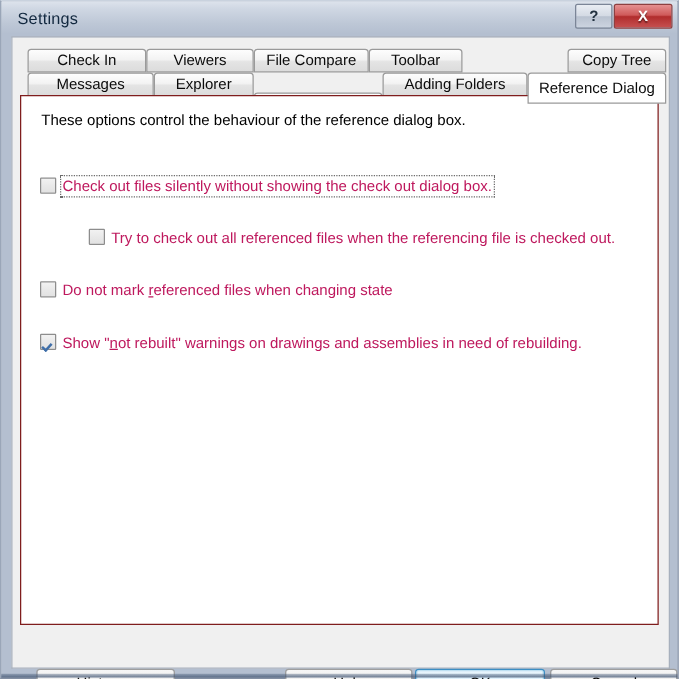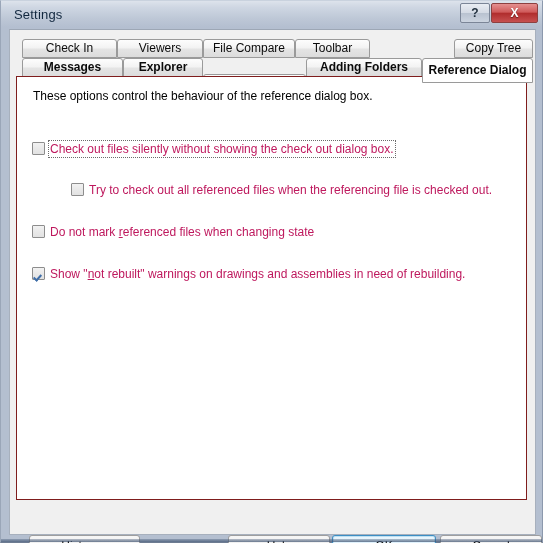--- a/index.html
+++ b/index.html
@@ -114,21 +114,21 @@
     border: 1px solid #9a9a9a;
     border-radius: 3px 3px 0 0;
     text-align: center;
     font-size: 12px;
     line-height: 17px;
     color: #0b0b0b;
     white-space: nowrap;
     overflow: hidden;
   }
   .tab.row1 { top: 0px; }
-  .tab.row2 { top: 19px; font-weight: bold; }
+  .tab.row2 { top: 19px; }
   .tab.selected {
     background: #ffffff;
     border-bottom: 1px solid #ffffff;
     height: 25px;
     top: 19px;
     line-height: 22px;
     border-color: #9a9a9a;
     z-index: 5;
   }
 

